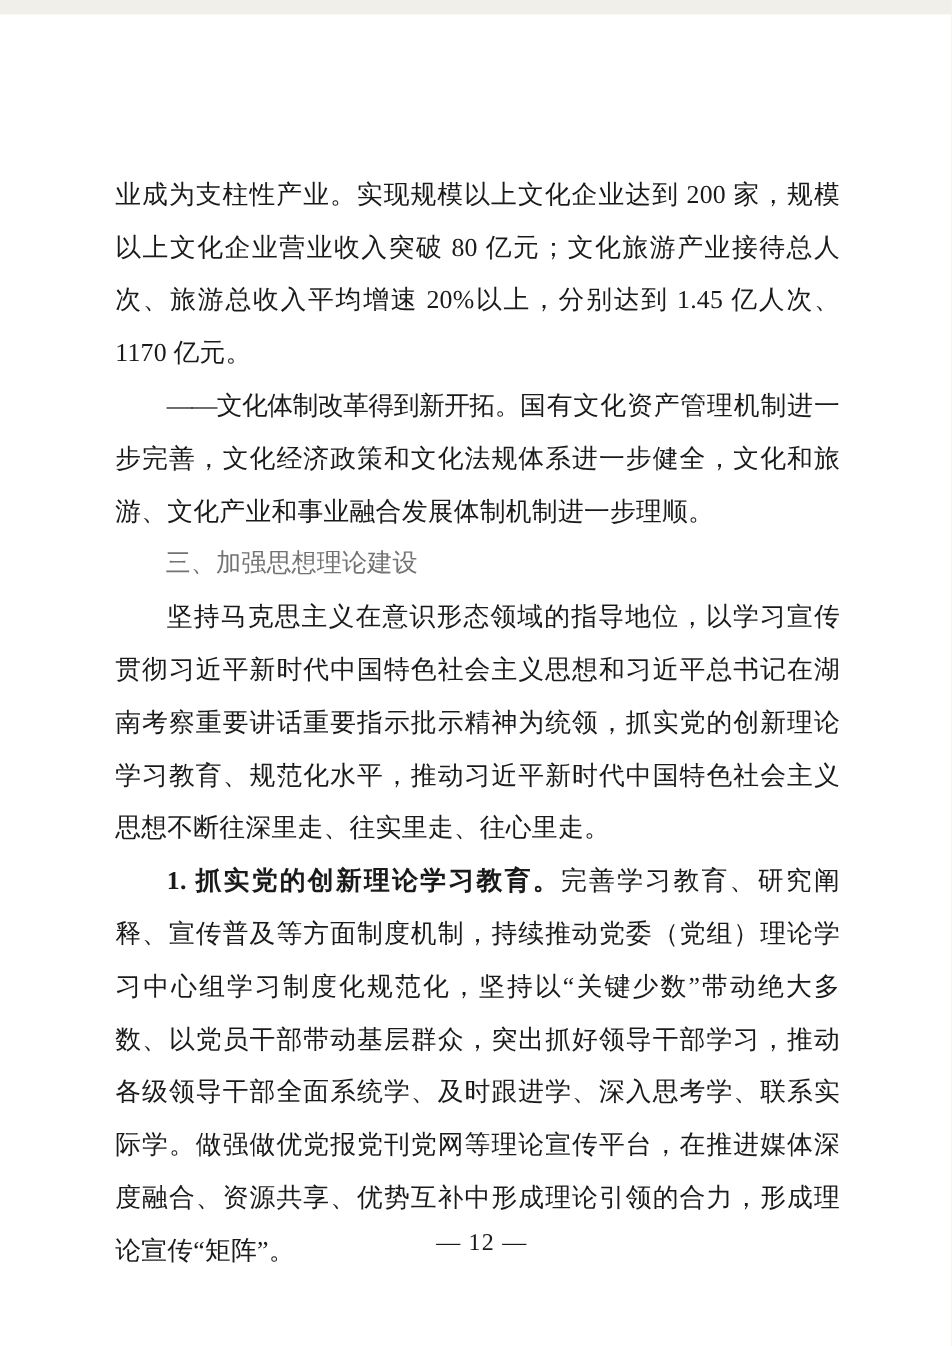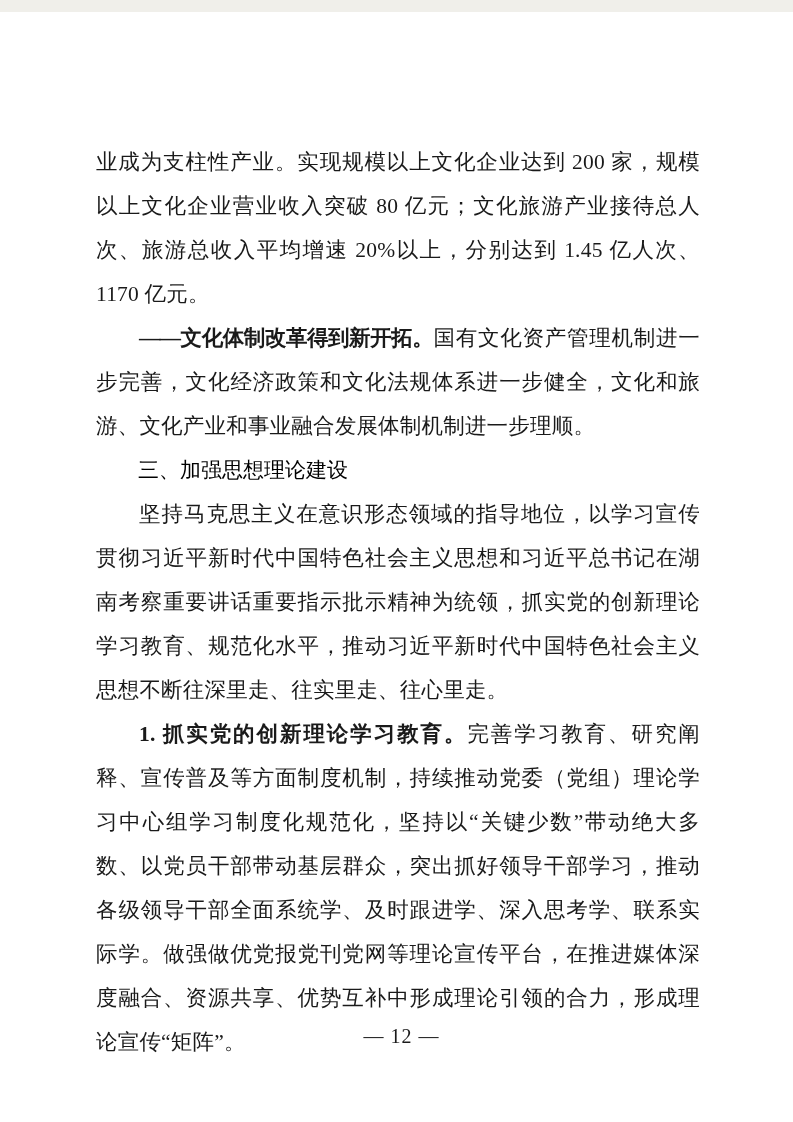--- a/index.html
+++ b/index.html
@@ -35,38 +35,38 @@
   .indent2 {
     text-indent: 2em;
   }
   .bold {
     font-weight: bold;
   }
   .heading-sec {
     font-family: "Liberation Sans", "DejaVu Sans", sans-serif;
     font-size: 21px;
     line-height: 44px;
-    color: #000000;
+    color: #737373;
     text-indent: 2em;
     margin: 0;
     font-weight: 500;
   }
   .heading-sub {
     font-family: "Liberation Serif", "DejaVu Serif", serif;
     font-size: 21.5px;
     line-height: 44px;
     font-weight: bold;
     color: #111;
     text-indent: 2em;
     margin: 0;
     text-align: justify;
     text-justify: inter-ideograph;
   }
   .lead-dash {
-    font-weight: bold;
+    font-weight: normal;
     letter-spacing: -1px;
   }
   .footer {
     position: absolute;
     left: 0;
     right: 0;
     bottom: 86px;
     text-align: center;
     font-family: "Liberation Serif", "DejaVu Serif", serif;
     font-size: 20px;

